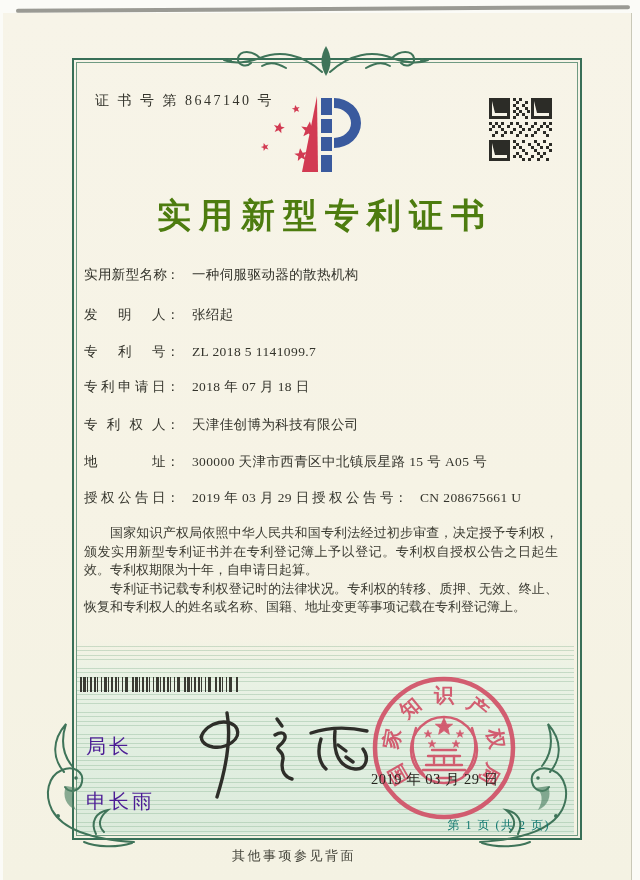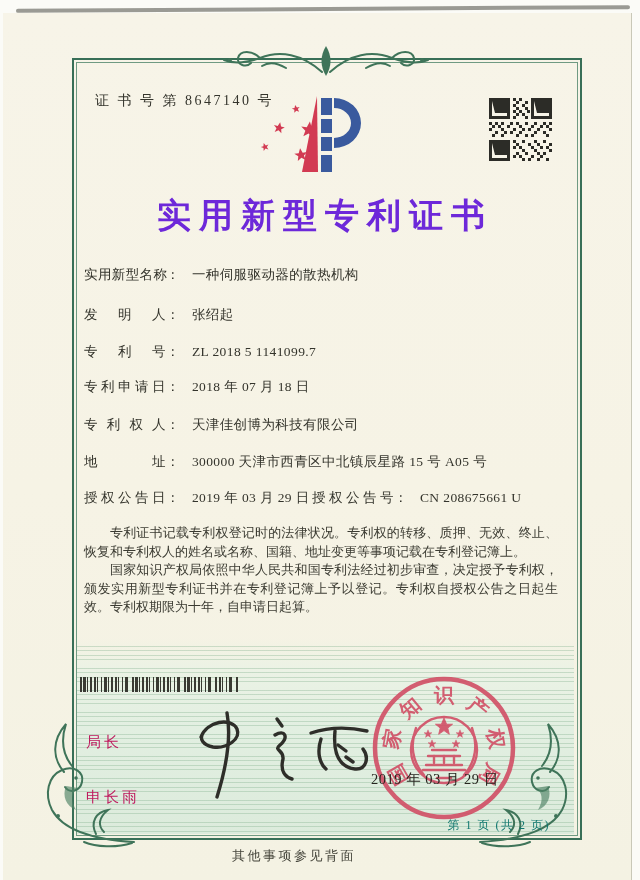--- a/index.html
+++ b/index.html
@@ -15,29 +15,29 @@
          border:2.5px solid #386f57;}
   .frame::before{content:'';position:absolute;inset:2px;border:1px solid #6f9a82;}
   
   .band{position:absolute;left:76px;top:638px;width:498px;height:196px;
         background:
           repeating-linear-gradient(180deg, rgba(124,172,136,0) 0 3.6px, rgba(124,172,136,.34) 3.6px 4.4px),
           linear-gradient(180deg, rgba(236,243,231,0) 0, rgba(234,242,229,.95) 34px, #e2efe1 90px, #dcebdc 100%);}
   .txt{position:absolute;color:#34342c;}
   .certno{left:95px;top:92px;font-size:14px;letter-spacing:2.5px;}
   .title{left:72px;top:193px;width:506px;text-align:center;font-size:34px;letter-spacing:8px;
-         font-weight:600;color:#6d28d9;}
+         font-weight:600;color:#4d7c0f;}
   .row{left:84px;font-size:13.5px;white-space:nowrap;letter-spacing:.4px;}
   .flabel{display:inline-block;width:82px;text-align:justify;text-align-last:justify;}
   .fvalue{margin-left:12px;}
   .pair2{position:absolute;left:228px;top:0;}
   .paras{left:84px;top:524px;width:474px;font-size:13px;line-height:18.5px;text-align:justify;color:#3b3b32;}
   .paras p{margin:0;text-indent:2em;}
-  .bureau{font-family:"Liberation Sans","DejaVu Sans",sans-serif;font-size:15px;letter-spacing:3px;
-          color:#be185d;font-weight:500;}
+  .bureau{font-family:"Liberation Sans","DejaVu Sans",sans-serif;font-size:20px;letter-spacing:3px;
+          color:#4c1d95;font-weight:500;}
   .bt{left:86px;top:733px;} .bn{left:86px;top:764px;margin-top:24px;}
   .sealdate{left:371px;top:770px;font-size:14.5px;letter-spacing:.5px;color:#26251f;z-index:6;}
   .pageind{left:72px;top:817px;width:478px;text-align:right;font-size:12px;letter-spacing:1.5px;color:#0f766e;}
   .backnote{left:84px;top:847px;width:420px;text-align:center;font-size:13px;letter-spacing:2.5px;color:#45453b;}
   .barcode{position:absolute;left:80px;top:677px;width:158px;height:15px;
      background:repeating-linear-gradient(90deg,#3a3a33 0 1.6px,transparent 1.6px 3.4px,#3a3a33 3.4px 6px,
        transparent 6px 7px,#3a3a33 7px 7.7px,transparent 7.7px 10.4px);}
   svg{position:absolute;overflow:visible;}
   .logo{left:250px;top:90px;} .qr{left:489px;top:98px;}
   .seal{left:366px;top:670px;opacity:.88;z-index:5;}
@@ -159,22 +159,22 @@
     <span class="flabel">地址</span><span>：</span><span class="fvalue">300000 天津市西青区中北镇辰星路 15 号 A05 号</span>
   </div>
   <div class="txt row" style="top:489px">
     <span class="flabel">授权公告日</span><span>：</span><span class="fvalue">2019 年 03 月 29 日</span>
     <span class="pair2">
       <span class="flabel">授权公告号</span><span>：</span><span class="fvalue">CN 208675661 U</span>
     </span>
   </div>
 
   <div class="txt paras">
+    <p>国家知识产权局依照中华人民共和国专利法经过初步审查，决定授予专利权，颁发实用新型专利证书并在专利登记簿上予以登记。专利权自授权公告之日起生效。专利权期限为十年，自申请日起算。</p>
     <p>专利证书记载专利权登记时的法律状况。专利权的转移、质押、无效、终止、恢复和专利权人的姓名或名称、国籍、地址变更等事项记载在专利登记簿上。</p>
-    <p>国家知识产权局依照中华人民共和国专利法经过初步审查，决定授予专利权，颁发实用新型专利证书并在专利登记簿上予以登记。专利权自授权公告之日起生效。专利权期限为十年，自申请日起算。</p>
   </div>
 
   <div class="barcode"></div>
   <div class="txt bureau bt">局长</div>
   <div class="txt bureau bn">申长雨</div>
 
   <svg class="sig" width="212" height="100" viewBox="0 0 212 100">
     <g stroke="#2e2e29" stroke-width="3.4" fill="none" stroke-linecap="round" stroke-linejoin="round">
       <path d="M18,32 C24,16 48,12 54,24 C58,34 44,44 30,42 C20,40 16,34 20,28"></path>
       <path d="M44,8 C48,30 44,60 34,92"></path>

